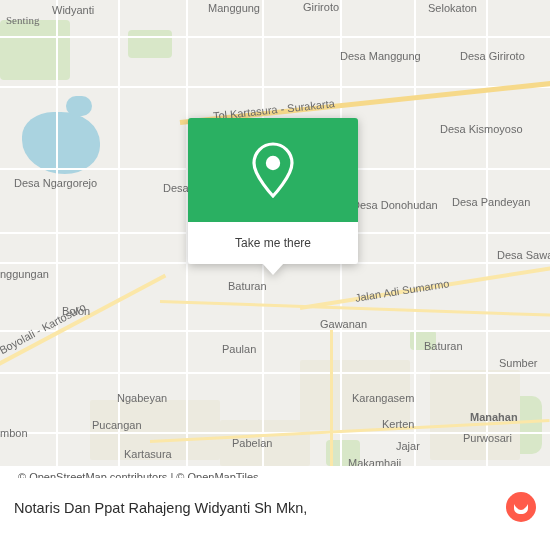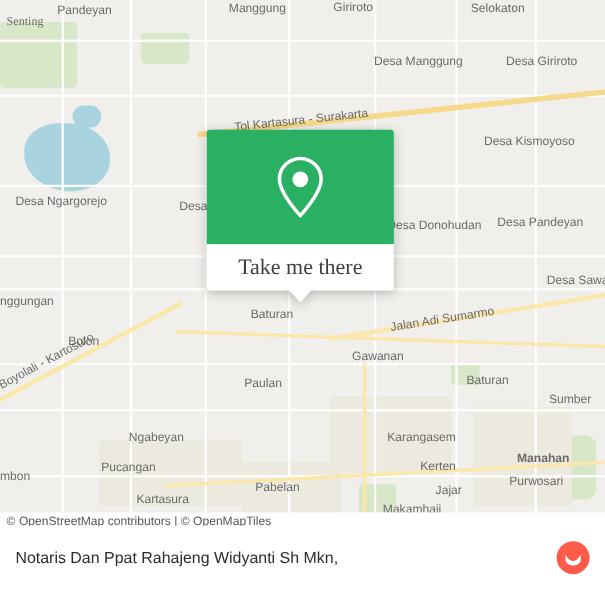--- a/index.html
+++ b/index.html
@@ -53,41 +53,41 @@
     display: flex; align-items: center; justify-content: center;
   }
   .pin-icon svg { display: block; }
   .popup-bottom {
     background: #ffffff;
     height: 42px;
     border-radius: 0 0 3px 3px;
     display: flex; align-items: center; justify-content: center;
   }
   .popup-bottom span {
-    font-size: 20px; color: #3f3f3f;
-    font-family: Liberation Serif, serif;
+    font-size: 12px; color: #3f3f3f;
+    font-family: Liberation Sans, sans-serif;
   }
   .popup-tail {
     position: absolute;
     left: 50%; bottom: -11px; margin-left: -11px;
     width: 0; height: 0;
     border-left: 11px solid transparent;
     border-right: 11px solid transparent;
     border-top: 12px solid #ffffff;
   }
 
   
   .attribution {
     position: absolute;
     left: 0; top: 466px; width: 550px; height: 22px;
     background: #ffffff;
     display: flex; align-items: center;
-    padding-left: 6px;
+    padding-left: 18px;
     font-size: 11px; color: #555;
-    border-bottom: 6px solid #a16207;
+    border-bottom: 1px solid #a16207;
   }
 
   
   .footer {
     position: absolute;
     left: 0; top: 478px; width: 550px; height: 62px;
     background: #ffffff;
     display: flex; align-items: center;
   }
   .footer-text {
@@ -155,21 +155,21 @@
 
     <div class="road-hwy" style="left:180px;top:120px;width:380px;height:5px;transform:rotate(-6deg);transform-origin:left center;"></div>
     <div class="road-major" style="left:300px;top:306px;width:260px;height:4px;transform:rotate(-9deg);transform-origin:left center;"></div>
     <div class="road-major" style="left:-20px;top:372px;width:210px;height:4px;transform:rotate(-28deg);transform-origin:left center;"></div>
     <div class="road-major" style="left:160px;top:300px;width:400px;height:3px;transform:rotate(2deg);transform-origin:left center;"></div>
     <div class="road-major" style="left:330px;top:330px;width:3px;height:136px;"></div>
     <div class="road-major" style="left:150px;top:440px;width:400px;height:3px;transform:rotate(-3deg);transform-origin:left center;"></div>
 
     <div id="map-labels">
         <div class="maplabel" style="left: 6px; top: 14px; font-family: Liberation Serif, serif;">Senting</div>
-        <div class="maplabel" style="left: 52px; top: 4px;">Pandeyan</div>
+        <div class="maplabel" style="left: 52px; top: 4px;">Widyanti</div>
         <div class="maplabel" style="left: 208px; top: 2px;">Manggung</div>
         <div class="maplabel" style="left: 303px; top: 1px;">Giriroto</div>
         <div class="maplabel" style="left: 428px; top: 2px;">Selokaton</div>
         <div class="maplabel" style="left: 340px; top: 50px;">Desa Manggung</div>
         <div class="maplabel" style="left: 460px; top: 50px;">Desa Giriroto</div>
         <div class="maplabel" style="left: 213px; top: 110px; transform: rotate(-6deg); transform-origin: left center;">Tol Kartasura - Surakarta</div>
         <div class="maplabel" style="left: 440px; top: 123px;">Desa Kismoyoso</div>
         <div class="maplabel" style="left: 14px; top: 177px;">Desa Ngargorejo</div>
         <div class="maplabel" style="left: 163px; top: 182px;">Desa</div>
         <div class="maplabel" style="left: 352px; top: 199px;">Desa Donohudan</div>

